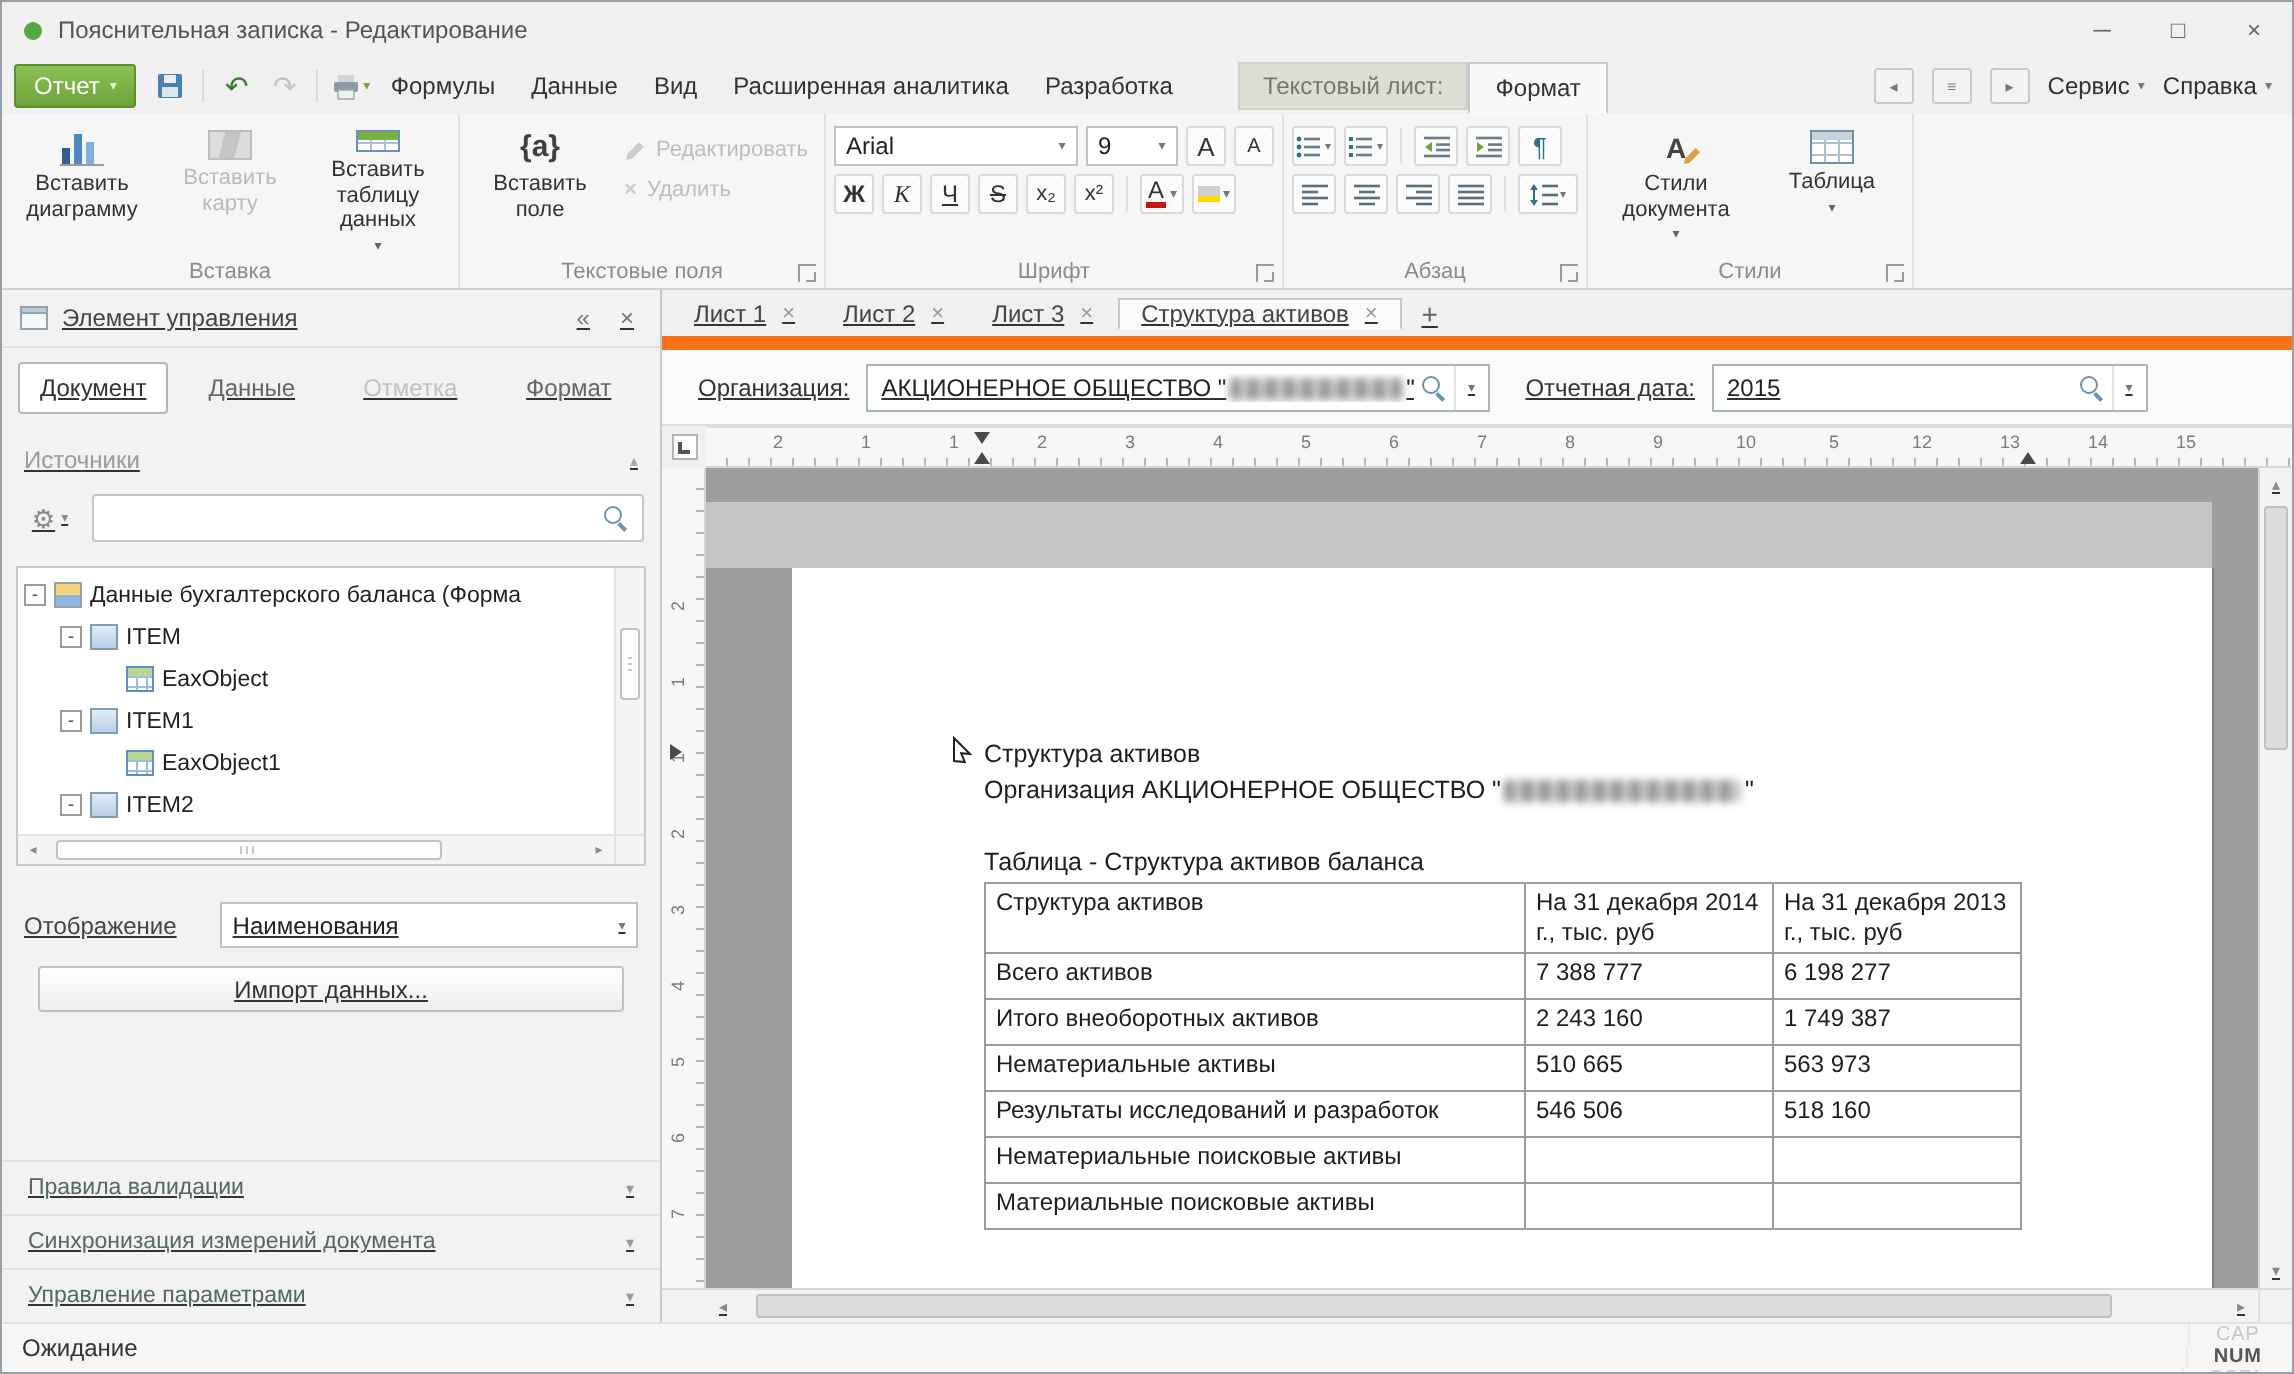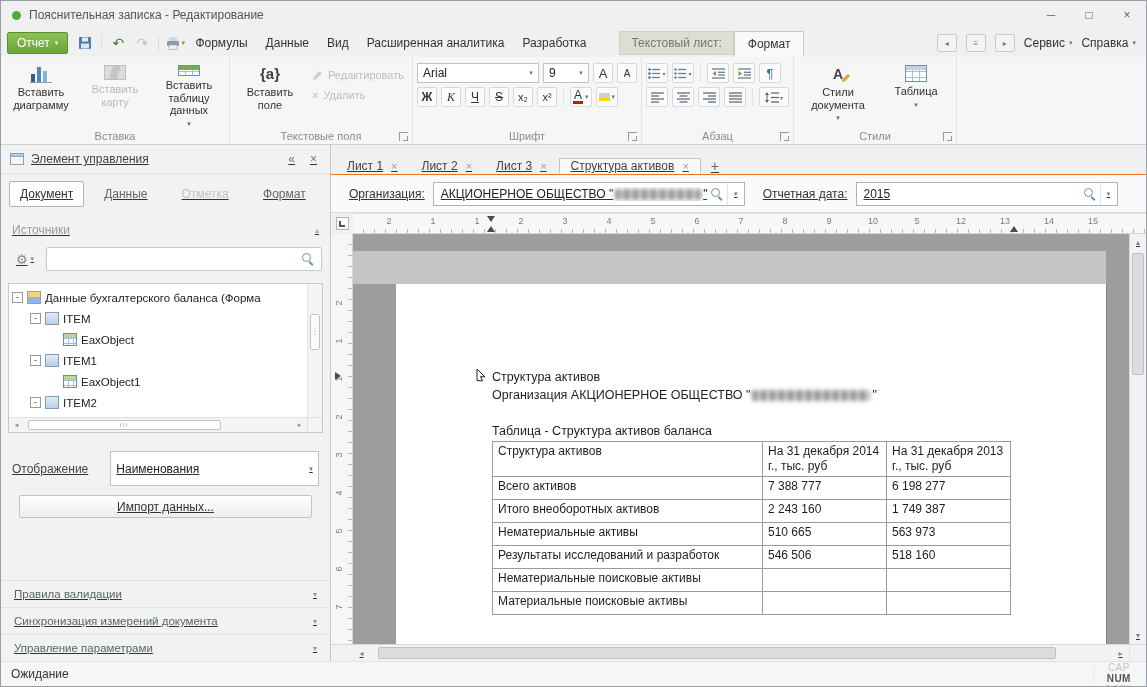--- a/index.html
+++ b/index.html
@@ -129,33 +129,33 @@
   .tree-hscroll{position:absolute;left:0;right:15px;bottom:0;height:15px;background:#f4f4f4;border-top:1px solid #e2e2e2;
     display:flex;align-items:center;}
   .ts-btn{width:15px;height:100%;display:flex;align-items:center;justify-content:center;font-size:7px;color:#888;}
   .tree-htrack{flex:1;position:relative;height:100%;}
   .tree-hthumb{position:absolute;left:4px;top:2px;bottom:2px;width:72%;background:#fdfdfd;border:1px solid #c2c2c2;border-radius:2px;}
   .grip-v{position:absolute;top:2px;bottom:2px;left:50%;width:8px;transform:translateX(-50%);
     background:repeating-linear-gradient(90deg,#c9c9c9 0 1px,rgba(0,0,0,0) 1px 3px);}
   .tree-corner{position:absolute;right:0;bottom:0;width:15px;height:15px;background:#f4f4f4;
     border-left:1px solid #e2e2e2;border-top:1px solid #e2e2e2;}
   .display-row{display:flex;align-items:center;gap:22px;padding:14px 11px 5px;flex:none;font-size:12px;color:#444;}
-  .display-row .combo{flex:1;height:35px;}
+  .display-row .combo{flex:1;height:23px;}
   .import-row{padding:4px 18px 10px;flex:none;}
   .import-btn{width:100%;height:23px;border:1px solid #c2c2c2;border-radius:2px;
     background:linear-gradient(#fefefe,#eeeeee);font-size:12px;color:#333;
     display:flex;align-items:center;justify-content:center;}
   .panel-sections{margin-top:auto;flex:none;}
   .psec{height:27px;border-top:1px solid #e3e3e3;display:flex;align-items:center;padding:0 13px;
     font-size:11.5px;color:#55695c;}
   .psec .arr{margin-left:auto;font-size:8px;color:#9a9a9a;}
 
   
   .main{flex:1;min-width:0;display:flex;flex-direction:column;background:#f0f0f0;}
-  .sheetbar{height:30px;flex:none;display:flex;align-items:flex-end;padding-left:4px;border-bottom:1px solid #f97316;}
+  .sheetbar{height:30px;flex:none;display:flex;align-items:center;padding-left:4px;border-bottom:7px solid #f97316;}
   .stabs{display:flex;}
   .stab{display:flex;align-items:center;gap:8px;padding:0 11px;font-size:12px;color:#444;border:1px solid transparent;}
   .stab.active{background:#fafafa;border-color:#c6c6c6;border-bottom-color:#fafafa;}
   .stab-x{color:#9a9a9a;font-size:11px;}
   .stab-add{width:28px;display:flex;align-items:center;justify-content:center;color:#666;font-size:14px;}
   .params{height:38px;flex:none;background:#fafafa;border-bottom:1px solid #dcdcdc;
     display:flex;align-items:center;gap:8px;padding:0 10px 0 18px;font-size:12px;}
   .param-combo{height:24px;background:#fff;border:1px solid #a9b6be;display:flex;align-items:center;font-size:12px;color:#222;}
   .pc-text{padding:0 7px;flex:1;white-space:nowrap;overflow:hidden;}
   .pc-mag{width:20px;display:flex;align-items:center;justify-content:center;align-self:stretch;}
@@ -680,21 +680,21 @@
       <div class="params">
         <span>Организация:</span>
         <div class="param-combo" style="width:312px">
           <span class="pc-text"><span>АКЦИОНЕРНОЕ ОБЩЕСТВО "</span><span class="redact"></span><span>"</span></span>
           <span class="pc-mag">
               <span class="mag"></span>
             </span>
           <span class="pc-arr">▾</span>
         </div>
         <span style="margin-left:10px">Отчетная дата:</span>
-        <div class="param-combo" style="width:262px">
+        <div class="param-combo" style="width:218px">
           <span class="pc-text">2015</span>
           <span class="pc-mag">
               <span class="mag"></span>
             </span>
           <span class="pc-arr">▾</span>
         </div>
       </div>
 
       <div class="ruler-row">
         <div class="ruler-corner">

